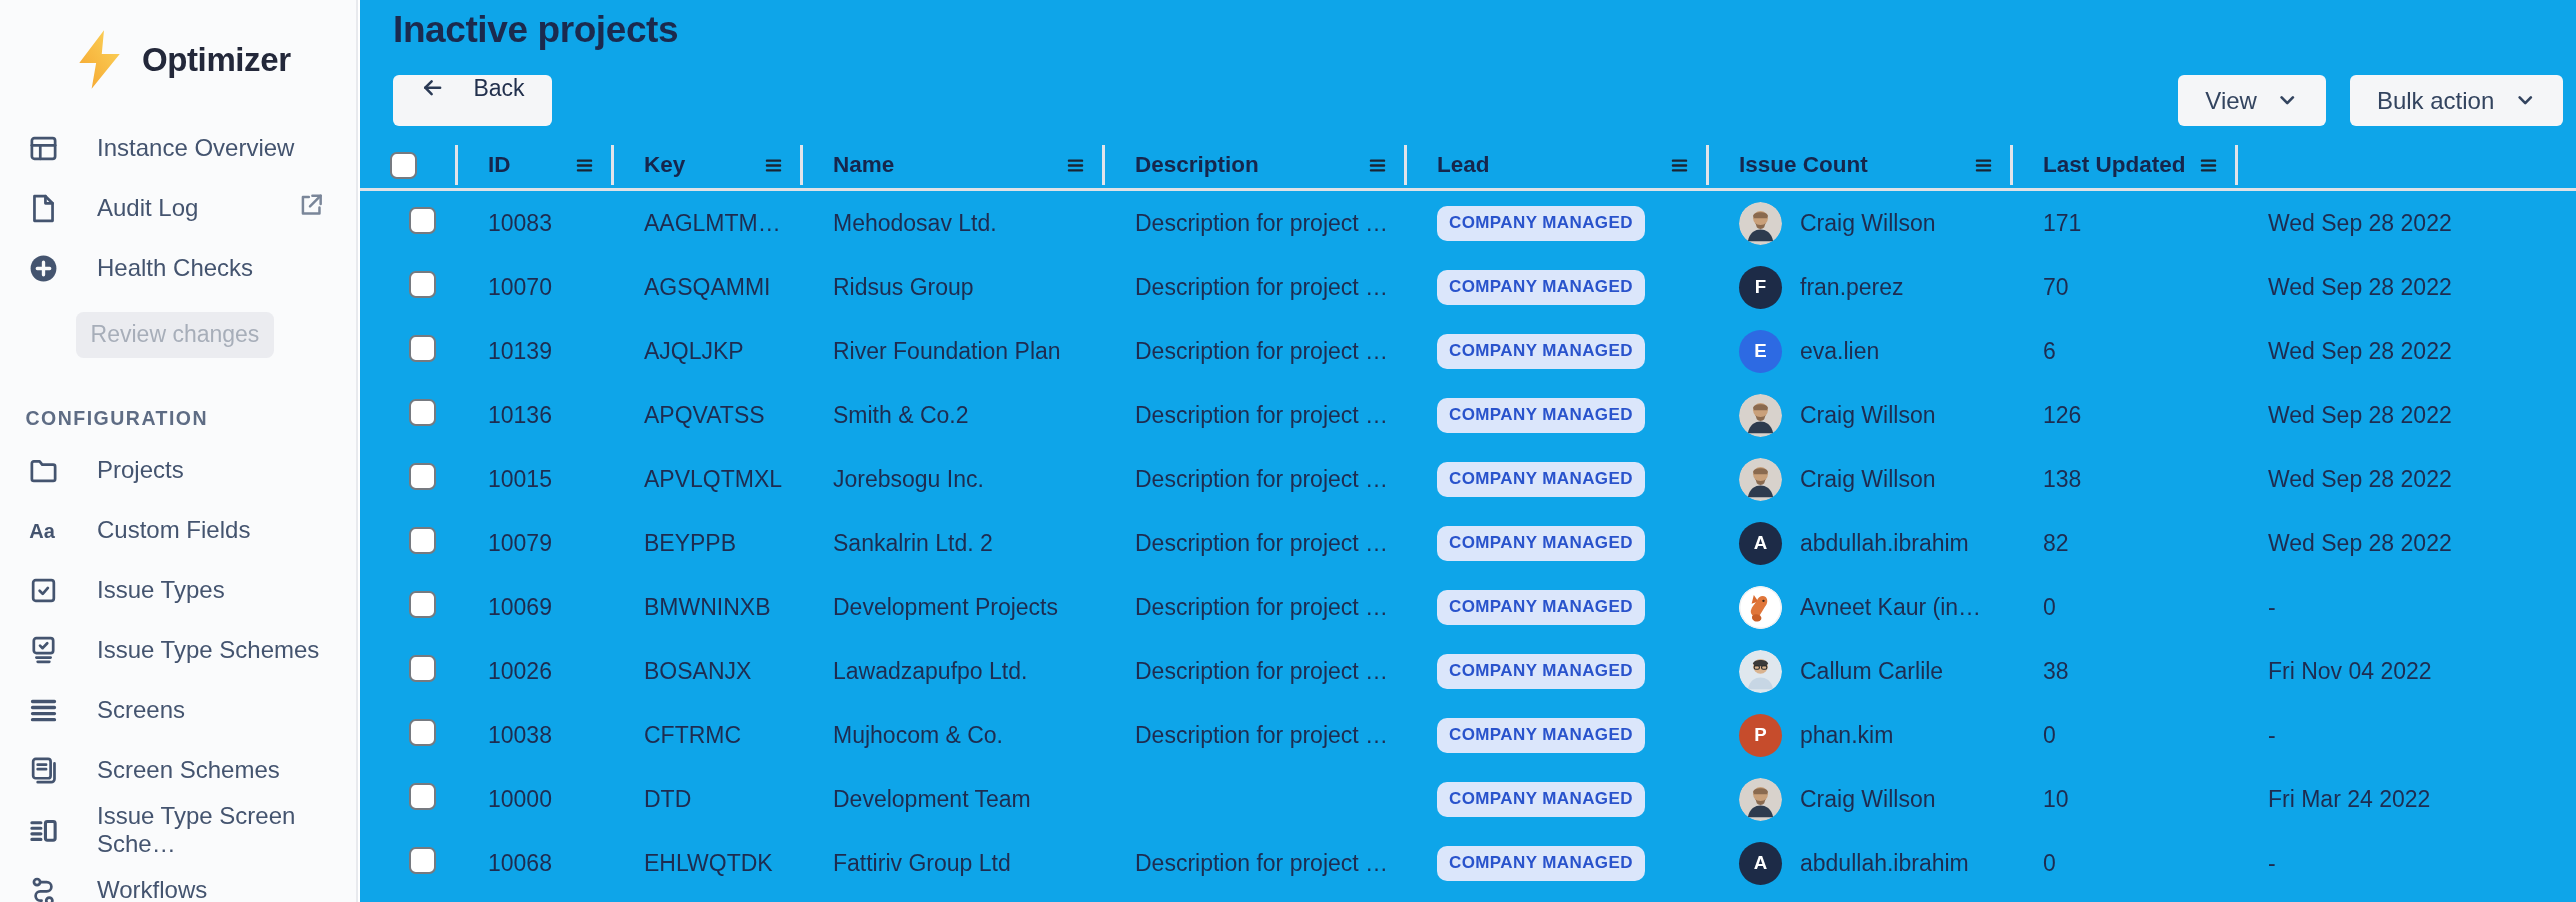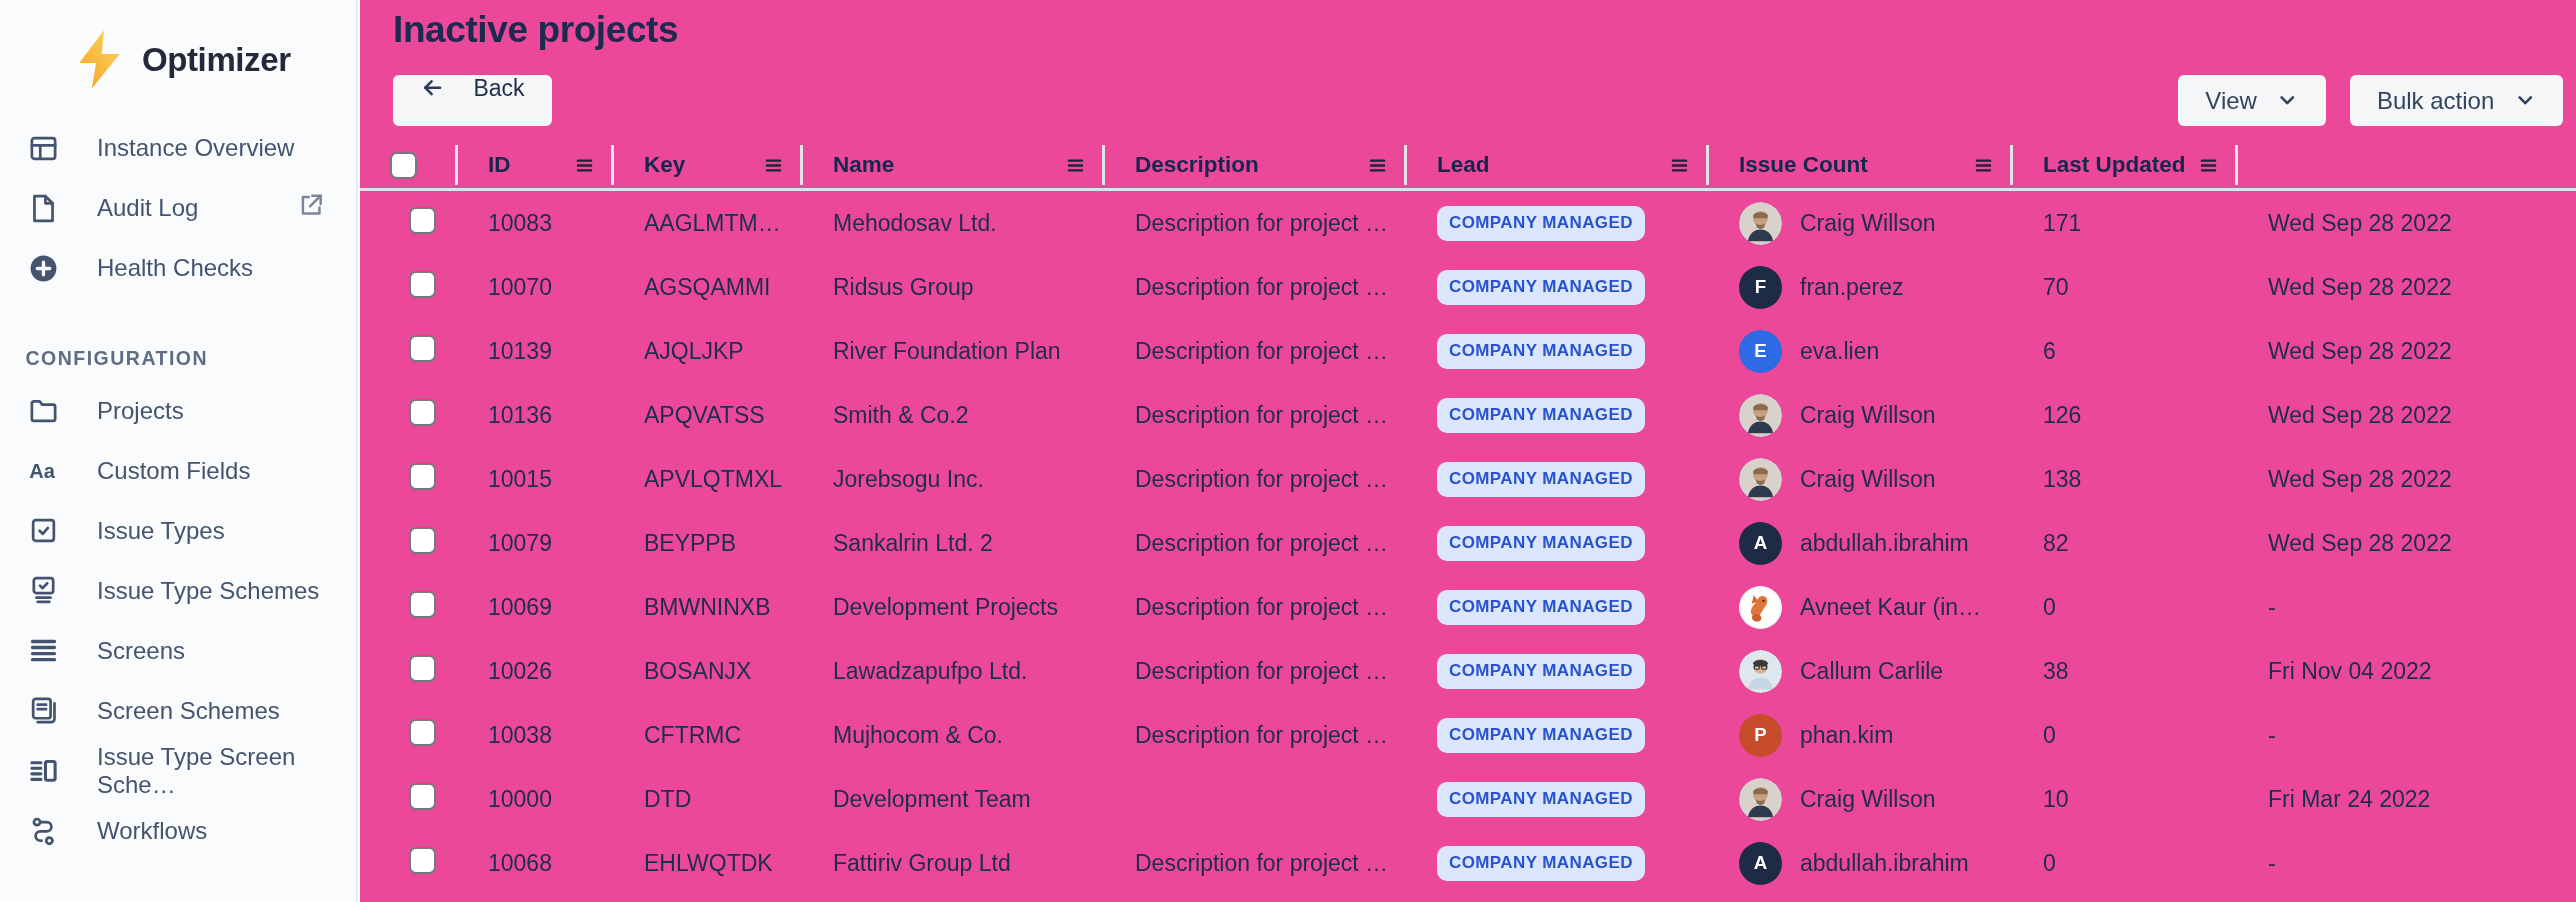--- a/index.html
+++ b/index.html
@@ -21,21 +21,21 @@
   .ext-slot { margin-left:auto; margin-right:31px; }
   .ext-slot svg { width:28.4px; height:28.4px; }
   .review-wrap { padding-left:76px; margin-top:13.5px; }
   .review-btn { width:198px; height:46px; background:#ebecf0; color:#a7aeb9;
     border:none; border-radius:7.5px; font-size:23px;
     font-family:"Liberation Sans", sans-serif; }
   .section-label { margin:49px 0 10.5px 25.4px; font-size:19.5px; font-weight:700;
     color:#5e6c84; letter-spacing:1.5px; }
 
   
-  .main { position:absolute; left:360px; top:0; right:0; bottom:0; background:#ec4899; }
+  .main { position:absolute; left:360px; top:0; right:0; bottom:0; background:#0ea5e9; }
   .page-title { position:absolute; left:33px; top:9px; font-size:37px;
     font-weight:700; color:#1b2a4e; letter-spacing:-0.4px; }
   .back-btn { position:absolute; left:33px; top:75px; height:51px; padding:0 27px;
     display:flex; align-items:flex-start; gap:28px; background:#f5f6f8; border:none;
     border-radius:6px; font-size:23px; color:#22304d; cursor:pointer;
     font-family:"Liberation Sans", sans-serif; }
   .back-btn svg { width:25.4px; height:25.4px; }
   .actions { position:absolute; top:75px; right:12.7px; display:flex; gap:24px; }
   .action-btn { height:51px; padding:0 27px; display:flex; align-items:center;
     gap:19.5px; background:#f5f6f8; border:none; border-radius:6px; font-size:24px;
@@ -115,20 +115,23 @@
       <div class="nav-item">
         <span class="nicon">
           <svg viewBox="0 0 24 24">
             <circle cx="12" cy="12" r="10" fill="#44546F"></circle>
             <path d="M12 7.2v9.6M7.2 12h9.6" stroke="#fafbfc" stroke-width="2.6" stroke-linecap="round"></path>
           </svg>
         </span>
         <span>Health Checks</span>
       </div>
     </div>
+  <div class="review-wrap">
+    <button class="review-btn">Review changes</button>
+  </div>
   <div class="section-label">CONFIGURATION</div>
   <div class="nav" style="margin-top:0" id="nav-config">
       <div class="nav-item">
         <span class="nicon">
           <svg viewBox="0 0 24 24" fill="none" stroke="#44546F" stroke-width="2.1" stroke-linecap="round" stroke-linejoin="round">
             <path d="M3 6.5a1.5 1.5 0 0 1 1.5-1.5H9l2 2.5h8.5A1.5 1.5 0 0 1 21 9v9.5a1.5 1.5 0 0 1-1.5 1.5h-15A1.5 1.5 0 0 1 3 18.5z"></path>
           </svg>
         </span>
         <span>Projects</span>
       </div>

